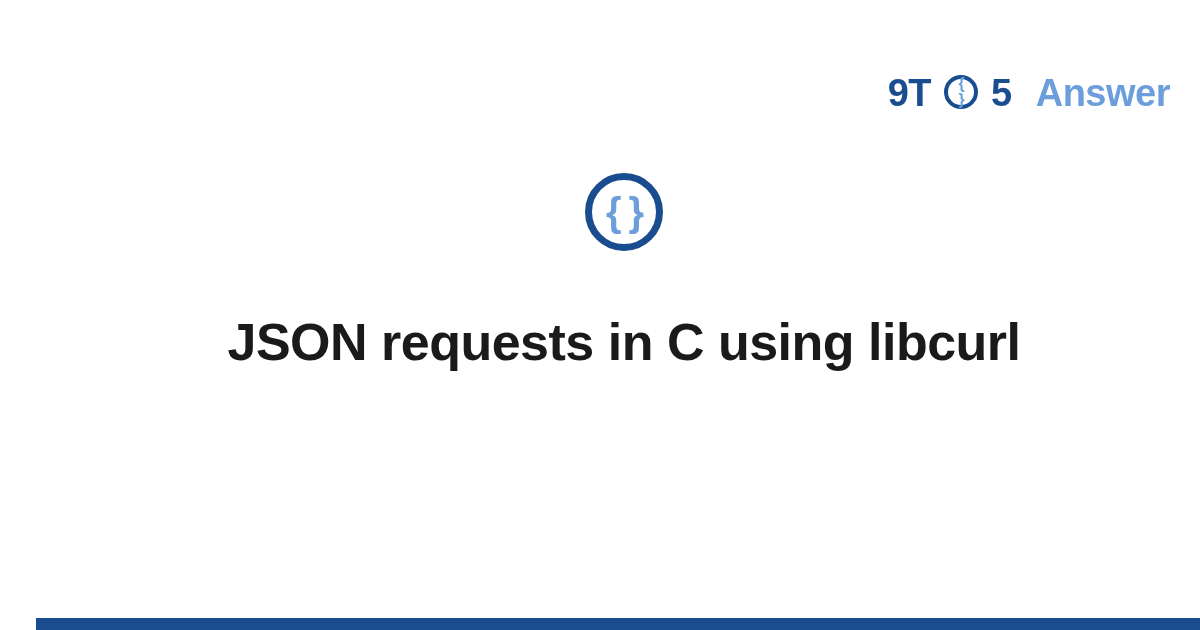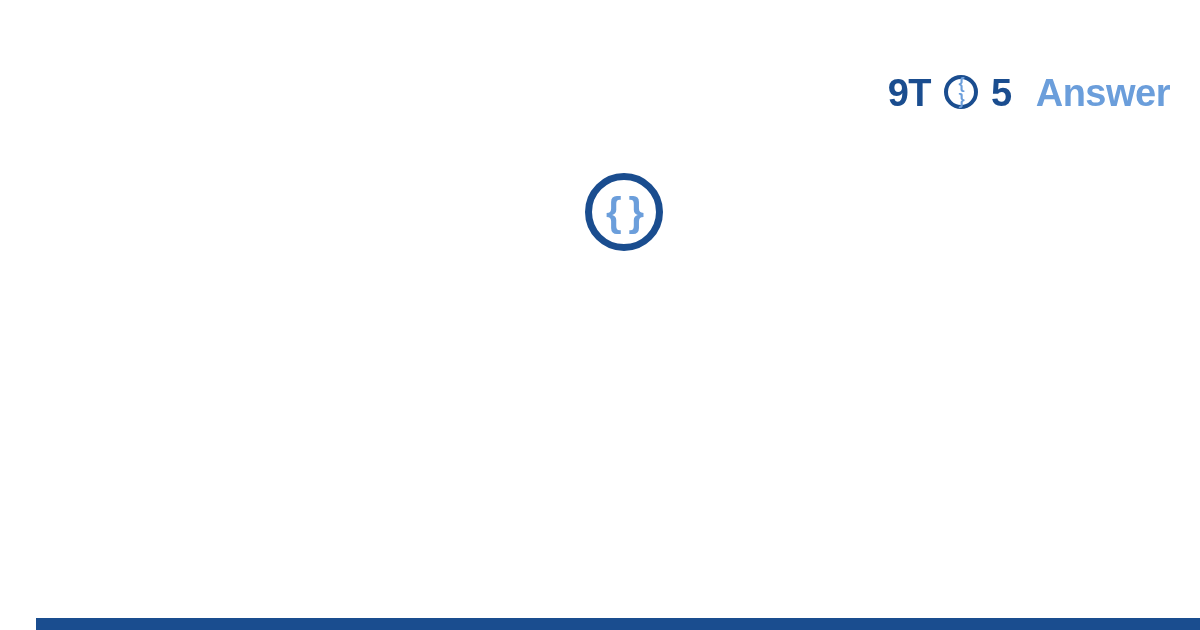--- a/index.html
+++ b/index.html
@@ -95,15 +95,16 @@
     <span class="logo-o-inner">{ }</span>
   </span>
   <span class="part-5">5</span>
   <span class="part-answer">Answer</span>
 </div>
 
 <div class="center-wrap">
   <div class="topic-badge">
     <span class="topic-badge-inner">{ }</span>
   </div>
+  <h1 class="page-title">JSON requests in C using libcurl</h1>
 </div>
 
 <div class="bottom-band"></div>
 
 </body></html>

